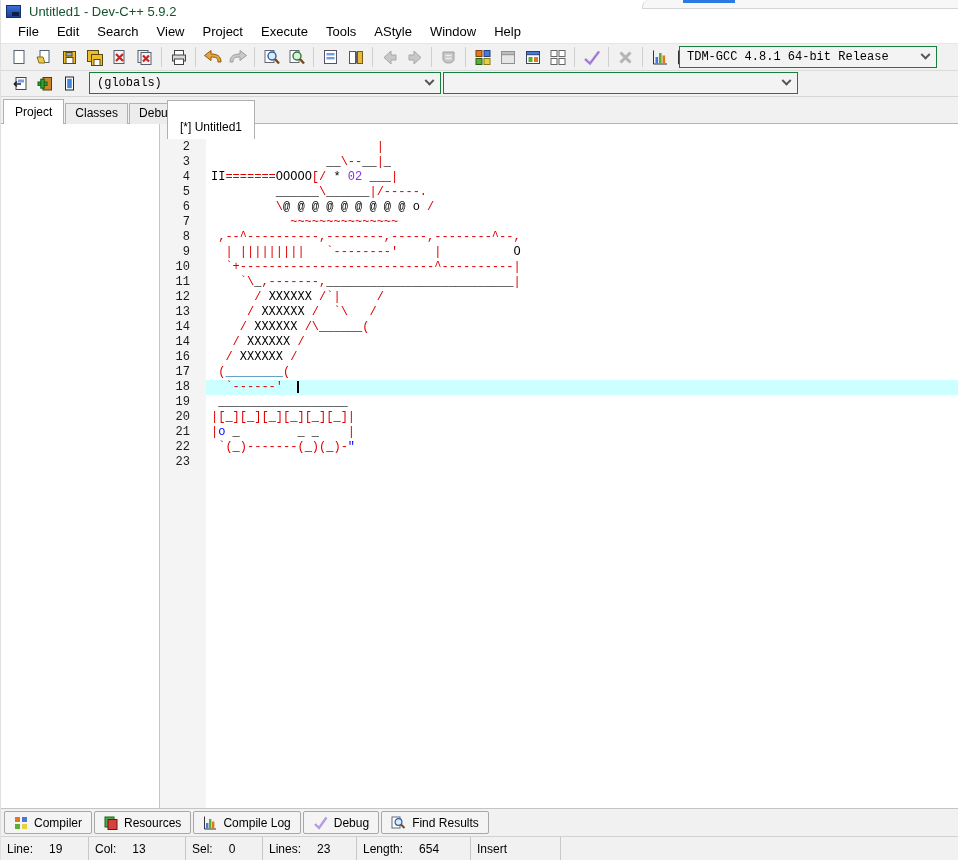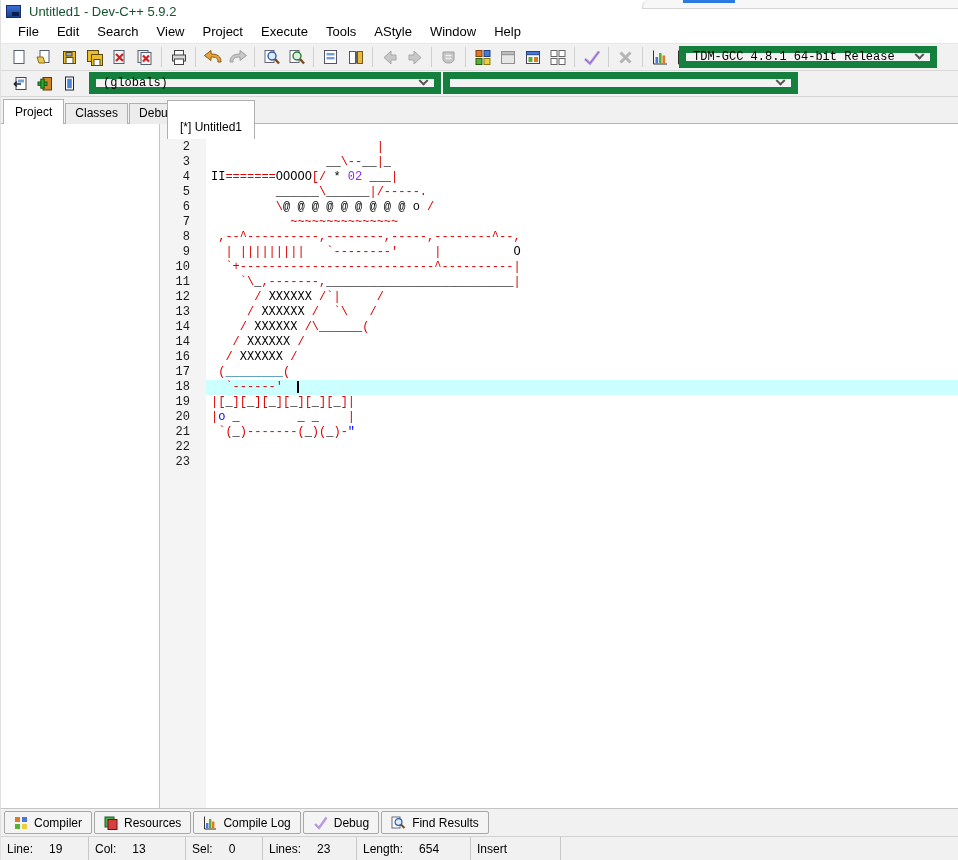--- a/index.html
+++ b/index.html
@@ -20,21 +20,21 @@
 
   
   .menubar { position:absolute; left:0; top:22px; width:958px; height:21px; background:#fff; display:flex; align-items:flex-start; padding-left:8px; }
   .menuitem { font-size:13px; color:#000; padding:2px 9px; }
 
   
   .tb1 { position:absolute; left:0; top:43px; width:958px; height:28px; background:#f1f1f1; border-top:1px solid #e6e6e6; border-bottom:1px solid #dadada; display:flex; align-items:center; padding-left:6px; }
   .tb2 { position:absolute; left:0; top:71px; width:958px; height:26px; background:#f1f1f1; border-bottom:1px solid #d6d6d6; display:flex; align-items:center; padding-left:6px; }
   .tbtn { width:25px; height:24px; display:flex; align-items:center; justify-content:center; flex:0 0 auto; }
   .sep { width:1px; height:20px; background:#cfcfcf; margin:0 4px; flex:0 0 auto; }
-  .combo { position:absolute; height:22px; background:#f3f3f3; border:7px solid #15803d; display:flex; align-items:center; padding:0 7px; font-family:"Liberation Mono","DejaVu Sans Mono",monospace; font-size:12px; color:#000; }
+  .combo { position:absolute; height:22px; background:#f3f3f3; border:1px solid #15803d; display:flex; align-items:center; padding:0 7px; font-family:"Liberation Mono","DejaVu Sans Mono",monospace; font-size:12px; color:#000; }
   .combo .chev { margin-left:auto; width:7px; height:7px; border-right:2px solid #555; border-bottom:2px solid #555; transform:rotate(45deg) translate(-2px,-2px); }
   .combo-compiler { left:678px; top:2px; width:258px; }
   .combo-globals  { left:88px;  top:1px; width:352px; }
   .combo-member   { left:442px; top:1px; width:355px; }
 
   
   .tabrow { position:absolute; left:0; top:97px; width:958px; height:27px; background:#f1f1f1; border-bottom:1px solid #b4b4b4; }
   .ptabs { position:absolute; left:2px; top:3px; height:24px; display:flex; align-items:flex-end; }
   .ptab { font-size:12px; color:#000; border:1px solid #b0b0b0; border-bottom:none; background:#ececec; padding:2px 9px 4px 9px; margin-right:1px; }
   .ptab.active { background:#fff; padding:5px 11px 5px 11px; position:relative; z-index:2; }
@@ -343,20 +343,21 @@
           <div class="row"><span style="color: rgb(0, 0, 0);">  </span><span style="color: rgb(220, 0, 0);">| |||||||||   `--------'     |          </span><span style="color: rgb(0, 0, 0);">O</span></div>
           <div class="row"><span style="color: rgb(0, 0, 0);">  </span><span style="color: rgb(220, 0, 0);">`+---------------------------^----------|</span></div>
           <div class="row"><span style="color: rgb(0, 0, 0);">    </span><span style="color: rgb(220, 0, 0);">`\</span><span style="color: rgb(0, 0, 0);">_</span><span style="color: rgb(220, 0, 0);">,-------,</span><span style="color: rgb(0, 0, 0);">__________________________</span><span style="color: rgb(220, 0, 0);">|</span></div>
           <div class="row"><span style="color: rgb(0, 0, 0);">      </span><span style="color: rgb(220, 0, 0);">/ </span><span style="color: rgb(0, 0, 0);">XXXXXX </span><span style="color: rgb(220, 0, 0);">/`|     /</span></div>
           <div class="row"><span style="color: rgb(0, 0, 0);">     </span><span style="color: rgb(220, 0, 0);">/ </span><span style="color: rgb(0, 0, 0);">XXXXXX </span><span style="color: rgb(220, 0, 0);">/  `\   /</span></div>
           <div class="row"><span style="color: rgb(0, 0, 0);">    </span><span style="color: rgb(220, 0, 0);">/ </span><span style="color: rgb(0, 0, 0);">XXXXXX </span><span style="color: rgb(220, 0, 0);">/\</span><span style="color: rgb(0, 0, 0);">______</span><span style="color: rgb(220, 0, 0);">(</span></div>
           <div class="row"><span style="color: rgb(0, 0, 0);">   </span><span style="color: rgb(220, 0, 0);">/ </span><span style="color: rgb(0, 0, 0);">XXXXXX </span><span style="color: rgb(220, 0, 0);">/</span></div>
           <div class="row"><span style="color: rgb(0, 0, 0);">  </span><span style="color: rgb(220, 0, 0);">/ </span><span style="color: rgb(0, 0, 0);">XXXXXX </span><span style="color: rgb(220, 0, 0);">/</span></div>
           <div class="row"><span style="color: rgb(0, 0, 0);"> </span><span style="color: rgb(220, 0, 0);">(</span><span style="color: #0369a1;">________</span><span style="color: rgb(220, 0, 0);">(</span></div>
           <div class="row cur"><span style="color: rgb(0, 0, 0);">  </span><span style="color: rgb(220, 0, 0);">`------'</span><span class="caret" style="left: 12ch;"></span></div>
+          <div class="row"><span style="color: rgb(0, 0, 0);"> __________________</span></div>
           <div class="row"><span style="color: rgb(220, 0, 0);">|[</span><span style="color: rgb(0, 0, 0);">_</span><span style="color: rgb(220, 0, 0);">][</span><span style="color: rgb(0, 0, 0);">_</span><span style="color: rgb(220, 0, 0);">][</span><span style="color: rgb(0, 0, 0);">_</span><span style="color: rgb(220, 0, 0);">][</span><span style="color: rgb(0, 0, 0);">_</span><span style="color: rgb(220, 0, 0);">][</span><span style="color: rgb(0, 0, 0);">_</span><span style="color: rgb(220, 0, 0);">][</span><span style="color: rgb(0, 0, 0);">_</span><span style="color: rgb(220, 0, 0);">]|</span></div>
           <div class="row"><span style="color: rgb(220, 0, 0);">|</span><span style="color: rgb(0, 0, 255);">o </span><span style="color: rgb(0, 0, 0);">_        _ _    </span><span style="color: rgb(220, 0, 0);">|</span></div>
           <div class="row"><span style="color: rgb(0, 0, 0);"> </span><span style="color: rgb(220, 0, 0);">`(</span><span style="color: rgb(0, 0, 0);">_</span><span style="color: rgb(220, 0, 0);">)-------(</span><span style="color: rgb(0, 0, 0);">_</span><span style="color: rgb(220, 0, 0);">)(</span><span style="color: rgb(0, 0, 0);">_</span><span style="color: rgb(220, 0, 0);">)-</span><span style="color: rgb(0, 0, 255);">"</span></div>
         </div>
     </div>
   </div>
 
   <div class="bottombar">
     <span class="btab">
       <svg width="14" height="14">

